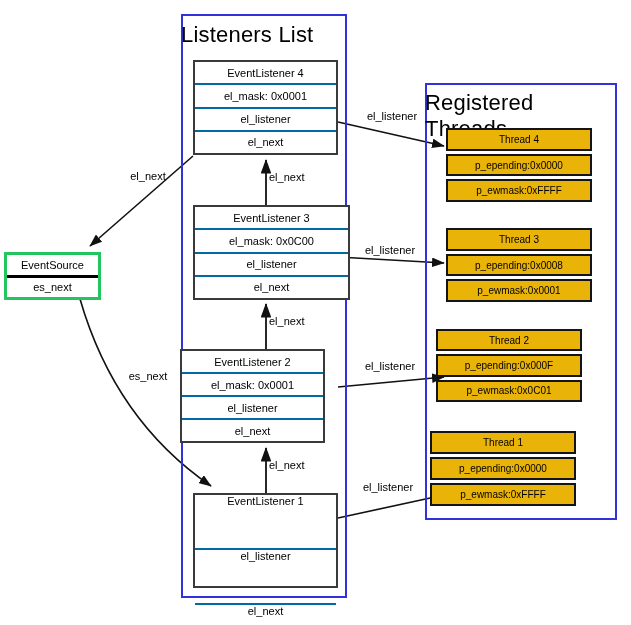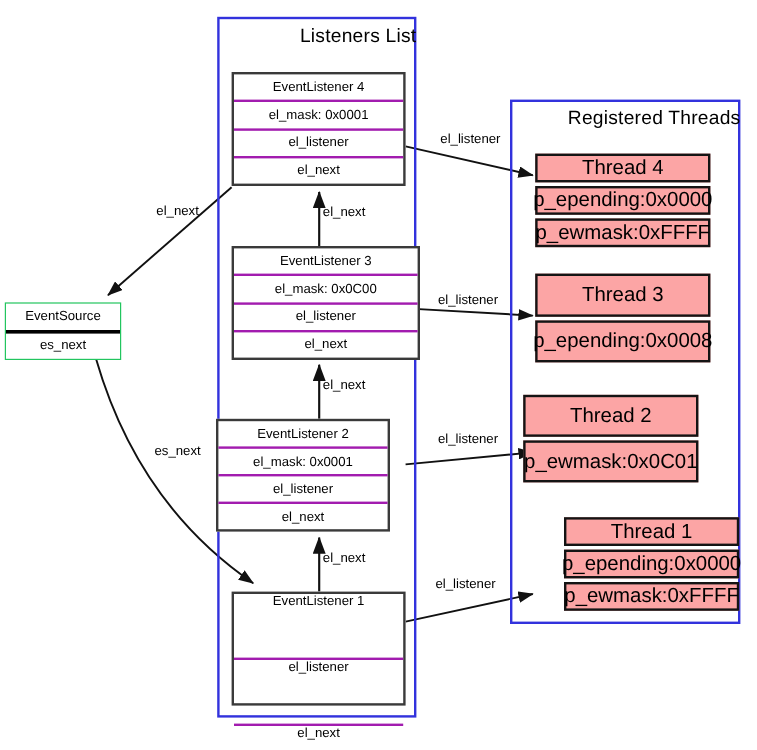--- a/index.html
+++ b/index.html
@@ -1,38 +1,38 @@
 <!DOCTYPE html>
 <html><head>
 <meta charset="utf-8">
 <style>
   html,body{margin:0;padding:0;background:#ffffff;}
   body{font-family:"Liberation Sans", sans-serif;}
   .canvas{position:relative;width:631px;height:625px;background:#fff;overflow:hidden;}
   svg.edges{position:absolute;left:0;top:0;width:631px;height:625px;pointer-events:none;}
 
   .panel{position:absolute;border:2px solid #3232dd;background:transparent;box-sizing:border-box;}
-  .panel-title{position:absolute;font-size:16px;color:#000;text-align:right;letter-spacing:0.2px;}
+  .panel-title{position:absolute;font-size:22px;color:#000;text-align:left;letter-spacing:0.2px;}
 
   .node{position:absolute;box-sizing:border-box;background:#fff;display:flex;flex-direction:column;}
   .node .row{flex:1;display:flex;align-items:center;justify-content:center;
              font-size:11px;color:#000;white-space:nowrap;}
 
   .el-node{border:2px solid #3a3a3a;}
-  .el-node .row{border-top:2px solid #a21caf;}
+  .el-node .row{border-top:2px solid #0369a1;}
   .el-node .row:first-child{border-top:none;}
 
-  .src-node{border:1px solid #22c55e;}
+  .src-node{border:3px solid #22c55e;}
   .src-node .row{border-top:3px solid #000;}
   .src-node .row:first-child{border-top:none;}
 
   .thread-node{background:transparent;}
-  .thread-node .cell{flex:1;border:2px solid #141414;background:#fca5a5;box-sizing:border-box;
+  .thread-node .cell{flex:1;border:2px solid #141414;background:#eab308;box-sizing:border-box;
                      display:flex;align-items:center;justify-content:center;
-                     font-size:17px;color:#000;white-space:nowrap;margin-top:3px;text-align:right;}
+                     font-size:10px;color:#000;white-space:nowrap;margin-top:3px;text-align:right;}
   .thread-node .cell:first-child{margin-top:0;}
 
   .edge-label{position:absolute;font-size:11px;color:#000;white-space:nowrap;background:transparent;}
   .edge-label.centered{text-align:center;}
 </style>
 </head>
 <body>
 
 <div class="canvas">
 
@@ -97,28 +97,30 @@
 
   <div class="node thread-node" style="left:446px;top:128px;width:146px;height:74px;">
     <div class="cell">Thread 4</div>
     <div class="cell">p_epending:0x0000</div>
     <div class="cell">p_ewmask:0xFFFF</div>
   </div>
 
   <div class="node thread-node" style="left:446px;top:228px;width:146px;height:74px;">
     <div class="cell">Thread 3</div>
     <div class="cell">p_epending:0x0008</div>
+    <div class="cell">p_ewmask:0x0001</div>
   </div>
 
   <div class="node thread-node" style="left:436px;top:329px;width:146px;height:73px;">
     <div class="cell">Thread 2</div>
+    <div class="cell">p_epending:0x000F</div>
     <div class="cell">p_ewmask:0x0C01</div>
   </div>
 
-  <div class="node thread-node" style="left:470px;top:431px;width:146px;height:75px;">
+  <div class="node thread-node" style="left:430px;top:431px;width:146px;height:75px;">
     <div class="cell">Thread 1</div>
     <div class="cell">p_epending:0x0000</div>
     <div class="cell">p_ewmask:0xFFFF</div>
   </div>
 
   <span class="edge-label centered" style="left:118px;top:170px;width:60px;">el_next</span>
   <span class="edge-label" style="left:269px;top:171px;">el_next</span>
   <span class="edge-label" style="left:269px;top:315px;">el_next</span>
   <span class="edge-label" style="left:269px;top:459px;">el_next</span>
   <span class="edge-label centered" style="left:118px;top:370px;width:60px;">es_next</span>

